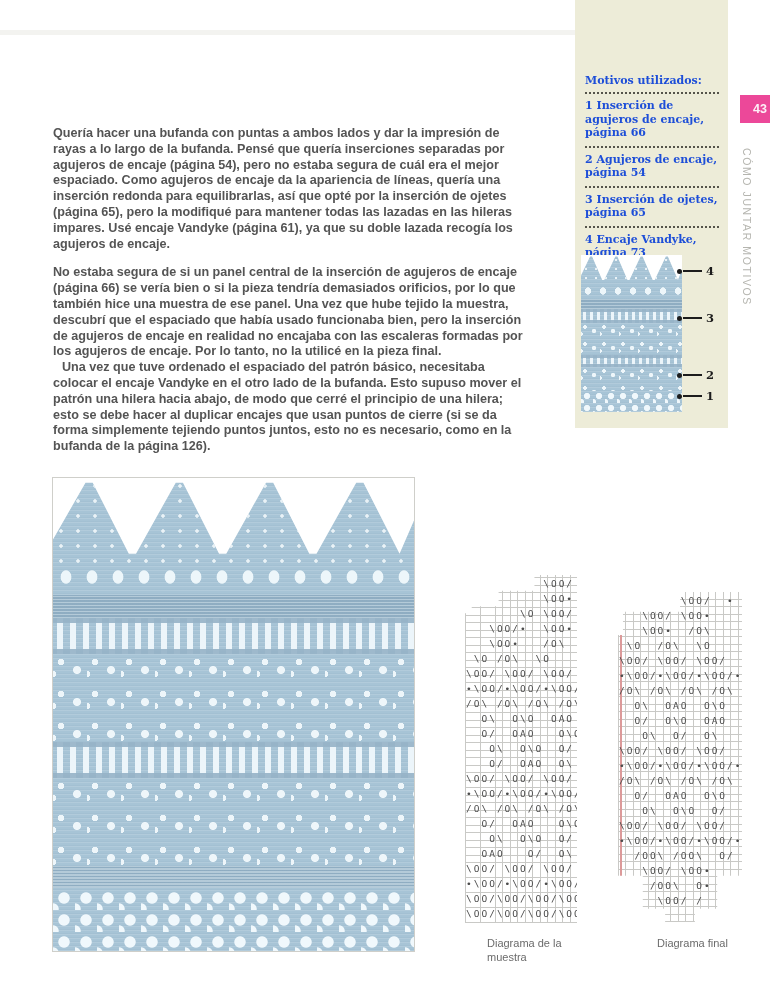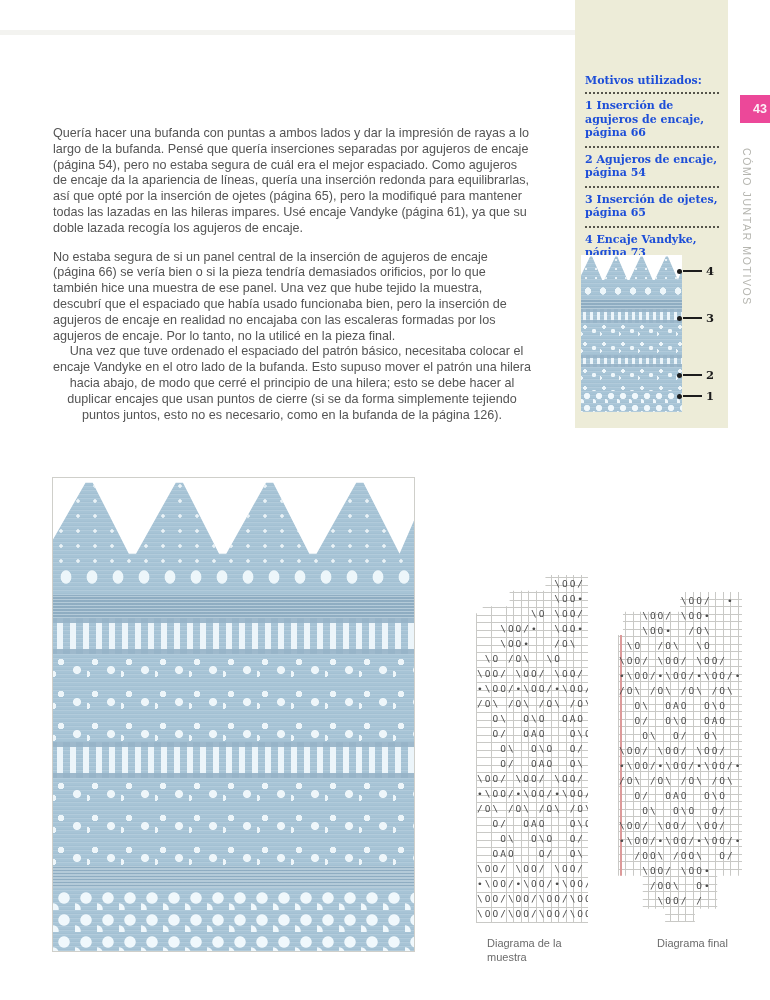--- a/index.html
+++ b/index.html
@@ -5,24 +5,24 @@
   html,body{margin:0;padding:0;background:#ffffff;}
   #page{position:relative;width:770px;height:1000px;background:#ffffff;overflow:hidden;
         font-family:"Liberation Sans",sans-serif;color:#525252;}
 
   
   .top-streak{position:absolute;left:0;top:30px;width:575px;height:5px;background:#f3f3f0;}
 
   
   .article-title{position:absolute;left:53px;top:90px;width:480px;margin:0;
     font-family:"Liberation Serif",serif;font-weight:400;font-size:22px;color:#3c3c3c;letter-spacing:.2px;}
-  .bodycopy{position:absolute;left:53px;top:126px;width:478px;font-size:12.6px;line-height:15.8px;color:#545454;}
+  .bodycopy{position:absolute;left:53px;top:126px;width:478px;font-size:12.6px;line-height:15.8px;color:#545454;font-weight:bold;}
   .bodycopy p{margin:0;}
   .bodycopy p.gap-after{margin-bottom:13px;}
-  .bodycopy p.indent{text-indent:9px;text-align:center;}
+  .bodycopy p.indent{text-indent:9px;}
 
   
   .motif-panel{position:absolute;left:575px;top:0;width:153px;height:428px;background:#edecd8;}
   .motif-inner{padding:74px 9px 0 10px;font-family:"DejaVu Serif",serif;color:#1d4ed8;}
   .motif-heading{font-size:11px;font-weight:bold;padding-bottom:5px;border-bottom:2px dotted #55544a;}
   .motif-item{font-size:11px;font-weight:bold;line-height:13.5px;padding:5px 0 6px 0;}
   .motif-item + .motif-item{border-top:2px dotted #55544a;}
 
   
   .lace{position:absolute;background:#ffffff;overflow:visible;}
@@ -72,21 +72,21 @@
     writing-mode:vertical-rl;font-size:10.5px;letter-spacing:1.6px;color:#b5b5af;white-space:nowrap;}
 
   
   .chart{position:absolute;background:#ffffff;
     background-image:
       repeating-linear-gradient(0deg, #c9c9c6 0, #c9c9c6 .8px, rgba(0,0,0,0) .8px, rgba(0,0,0,0) 7.5px),
       repeating-linear-gradient(90deg, #c9c9c6 0, #c9c9c6 .8px, rgba(0,0,0,0) .8px, rgba(0,0,0,0) 7.5px);}
   .chart .crows{position:absolute;inset:0;padding:1px 0 0 1px;overflow:hidden;}
   .crow{height:15px;line-height:15px;font-family:"DejaVu Sans Mono",monospace;
     font-size:9.5px;letter-spacing:2px;white-space:pre;color:#4c4c4c;}
-  #chart-muestra{left:476px;top:575px;width:112px;height:348px;
+  #chart-muestra{left:465px;top:575px;width:112px;height:348px;
     clip-path:polygon(0 11%,6% 11%,6% 9%,30% 9%,30% 4.5%,62% 4.5%,62% 0,100% 0,100% 100%,0 100%);}
   #chart-final{left:618px;top:592px;width:124px;height:330px;
     clip-path:polygon(0 13%,4% 13%,4% 6%,50% 6%,50% 0,100% 0,100% 86%,80% 86%,80% 96%,62% 96%,62% 100%,38% 100%,38% 96%,20% 96%,20% 86%,0 86%);}
   .repeat-line{position:absolute;left:2px;top:13%;bottom:14%;width:1.5px;background:#dc9a9a;}
   .chart-caption{position:absolute;font-size:11px;line-height:13.5px;color:#6b6b6b;}
   #caption-muestra{left:487px;top:937px;width:105px;}
   #caption-final{left:657px;top:937px;width:120px;}
 </style>
 </head>
 <body>

